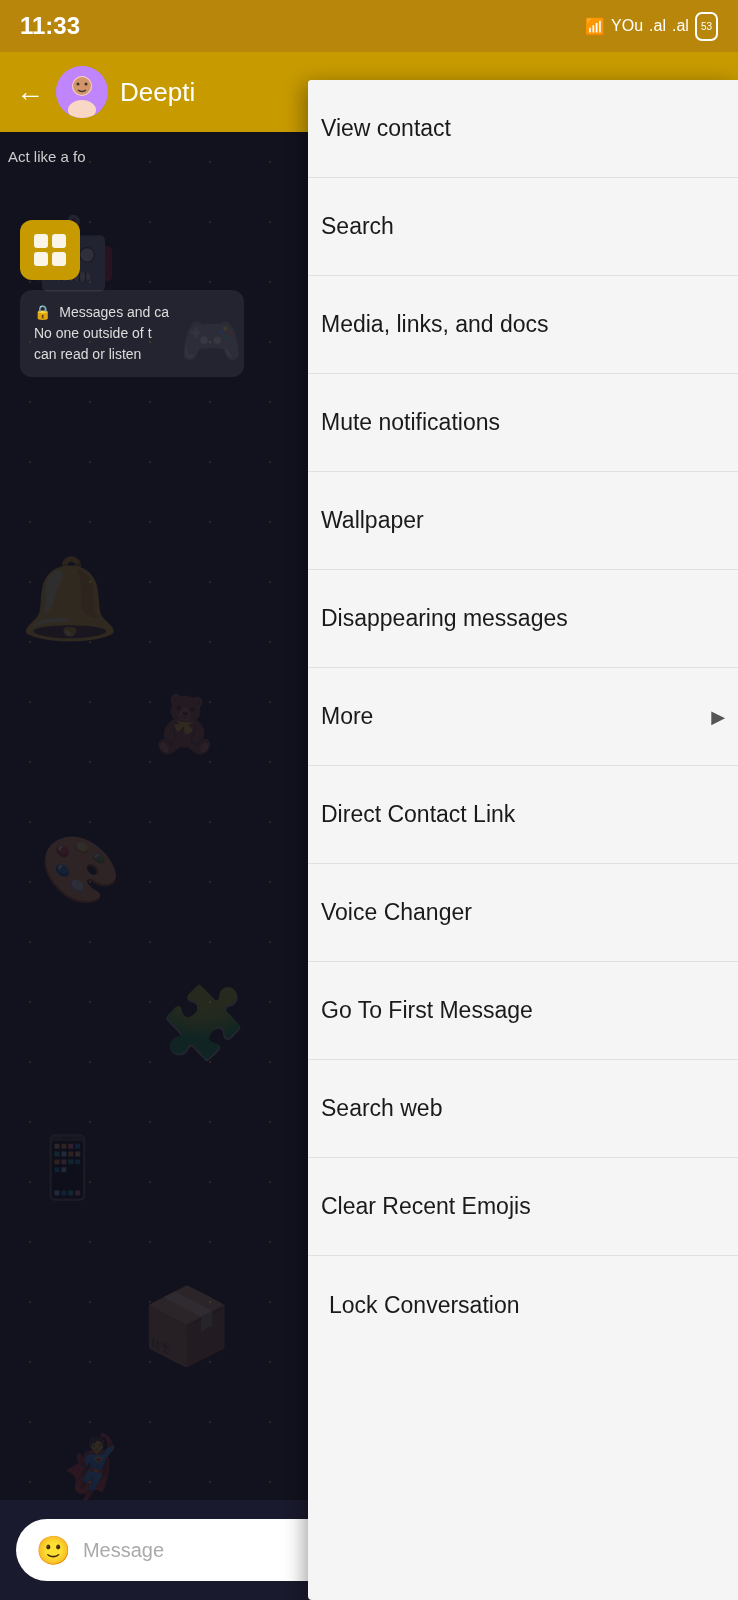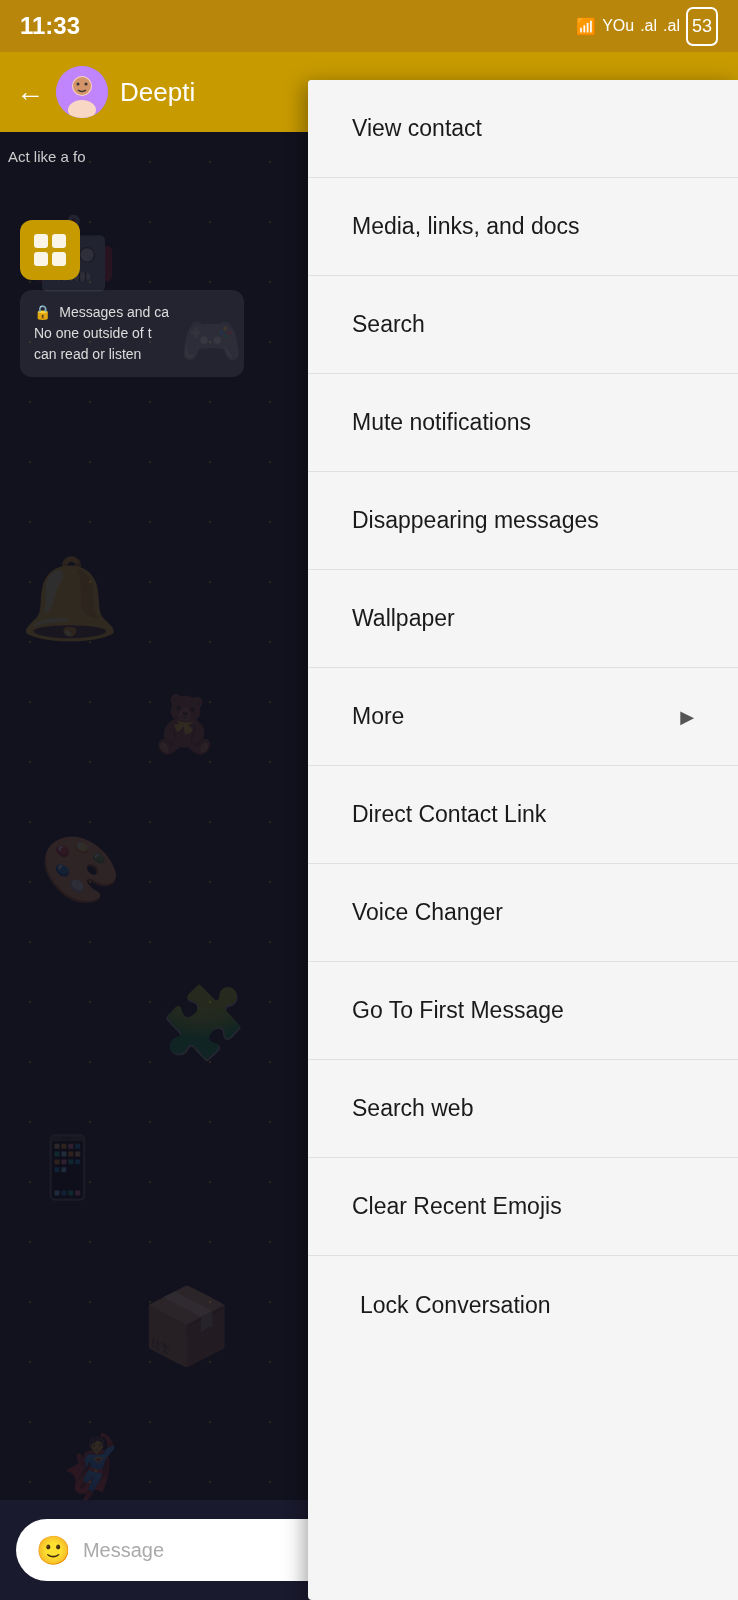--- a/index.html
+++ b/index.html
@@ -35,21 +35,21 @@
       display: flex;
       align-items: center;
       gap: 6px;
       color: #fff;
       font-size: 16px;
     }
     .battery-box {
       border: 2px solid #fff;
       border-radius: 7px;
       padding: 7px 4px;
-      font-size: 18px;
+      font-size: 10px;
       position: relative;
     }
 
     
     .app-header {
       position: absolute;
       top: 52px; left: 0; right: 0;
       height: 80px;
       background: #c79a00;
       display: flex;
@@ -184,21 +184,21 @@
       border-radius: 4px 0 0 4px;
       z-index: 20;
       box-shadow: -4px 4px 20px rgba(0,0,0,0.35);
       bottom: 0;
       overflow-y: auto;
     }
     .menu-item {
       display: flex;
       align-items: center;
       justify-content: space-between;
-      padding: 0 44px;
+      padding: 0 13px;
       height: 98px;
       border-bottom: 1px solid #e0e0e0;
       cursor: pointer;
       background: #f5f5f5;
       transition: background 0.15s;
     }
     .menu-item:last-child {
       border-bottom: none;
       margin-left: 8px;
     }
@@ -344,33 +344,33 @@
   <span class="lock-icon">🔒</span>
   <span>Messages and ca<br>No one outside of t<br>can read or listen</span>
 </div>
 
 <div class="dropdown-menu">
 
 <div class="menu-item">
       <span class="menu-item-label">View contact</span>
     </div>
     <div class="menu-item">
+      <span class="menu-item-label">Search</span>
+    </div>
+    <div class="menu-item">
       <span class="menu-item-label">Media, links, and docs</span>
     </div>
     <div class="menu-item">
-      <span class="menu-item-label">Search</span>
-    </div>
-    <div class="menu-item">
       <span class="menu-item-label">Mute notifications</span>
     </div>
     <div class="menu-item">
+      <span class="menu-item-label">Wallpaper</span>
+    </div>
+    <div class="menu-item">
       <span class="menu-item-label">Disappearing messages</span>
-    </div>
-    <div class="menu-item">
-      <span class="menu-item-label">Wallpaper</span>
     </div>
     <div class="menu-item">
       <span class="menu-item-label">More</span>
       <span class="menu-item-arrow">▶</span>
     </div>
     <div class="menu-item">
       <span class="menu-item-label">Direct Contact Link</span>
     </div>
     <div class="menu-item">
       <span class="menu-item-label">Voice Changer</span>

